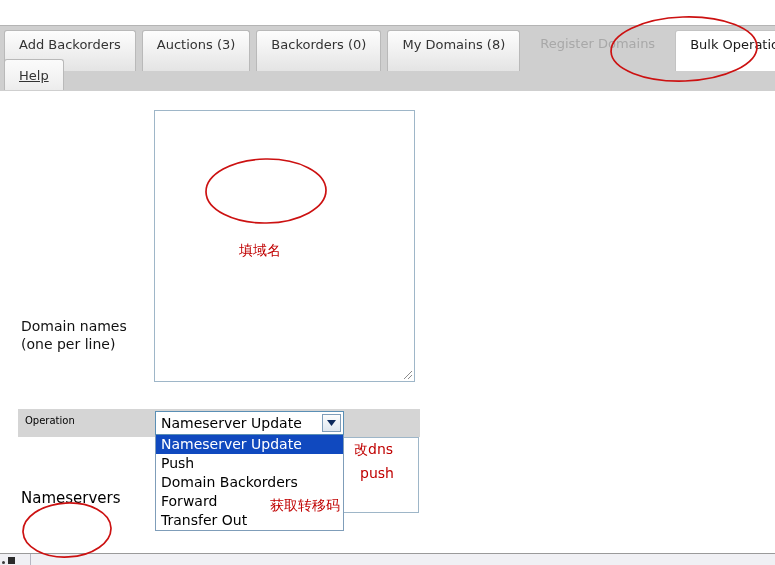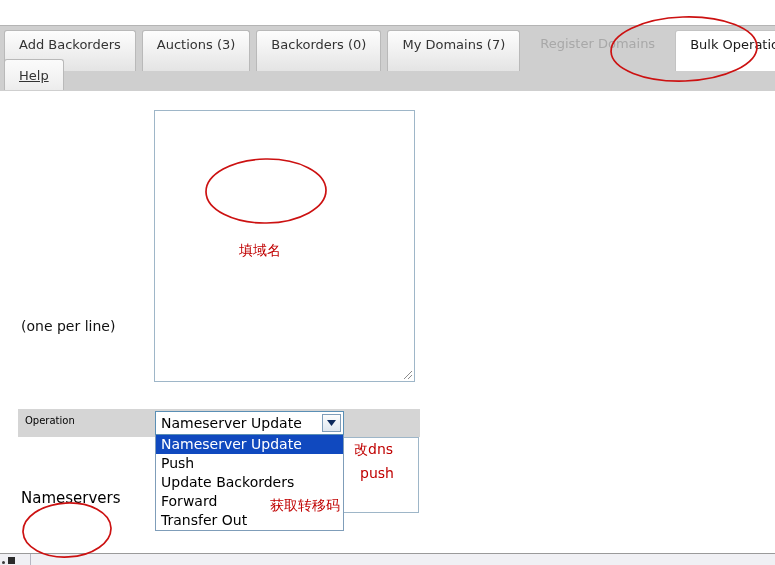--- a/index.html
+++ b/index.html
@@ -302,35 +302,36 @@
 <body>
 
 <div id="top-strip"></div>
 
 <div id="tabbar">
 
   <div class="tabrow">
     <div class="tab">Add Backorders</div>
     <div class="tab">Auctions (3)</div>
     <div class="tab">Backorders (0)</div>
-    <div class="tab">My Domains (7)</div>
+    <div class="tab">My Domains (8)</div>
     <div class="tab disabled">Register Domains</div>
     <div class="tab active">Bulk Operations</div>
     
   </div>
 
   <div class="tabrow second">
     <div class="tab">Help</div>
   </div>
 
 </div>
 
 <div id="content">
 
   <div id="domain-label">
+    <div>Domain names</div>
     <div>(one per line)</div>
   </div>
 
   <textarea id="domain-textarea" placeholder="" style=""></textarea>
 
   <svg id="textarea-grip" viewBox="0 0 11 11">
     <line x1="10" y1="2" x2="2" y2="10" stroke="#8c8c8c" stroke-width="1"></line>
     <line x1="10" y1="6" x2="6" y2="10" stroke="#8c8c8c" stroke-width="1"></line>
   </svg>
 
@@ -344,21 +345,21 @@
     <span class="sel-arrow">
       <svg width="9" height="6" viewBox="0 0 9 6">
         <polygon points="0,0 9,0 4.5,6" fill="#0d2a5c"></polygon>
       </svg>
     </span>
   </div>
 
   <ul id="operation-options">
     <li class="selected">Nameserver Update</li>
     <li>Push</li>
-    <li>Update Backorders</li>
+    <li>Domain Backorders</li>
     <li>Forward</li>
     <li>Transfer Out</li>
   </ul>
 
   <div id="nameservers-label">Nameservers</div>
 
   <button id="submit-button">Submit</button>
 
 </div>
 

